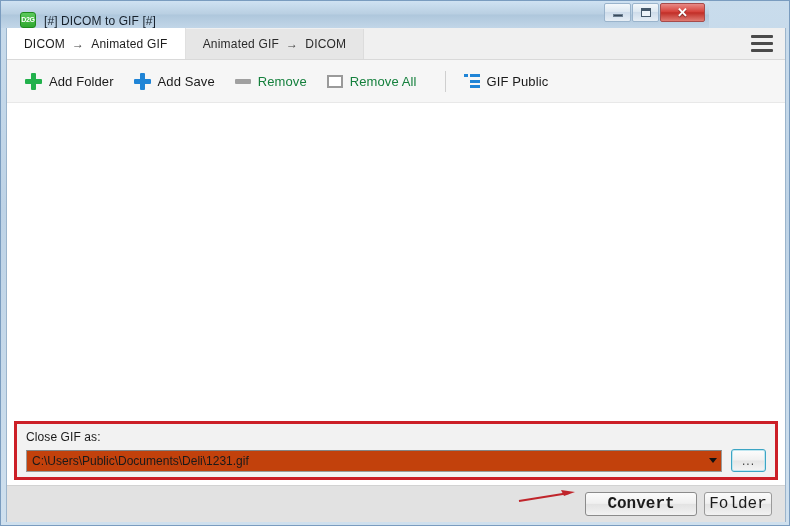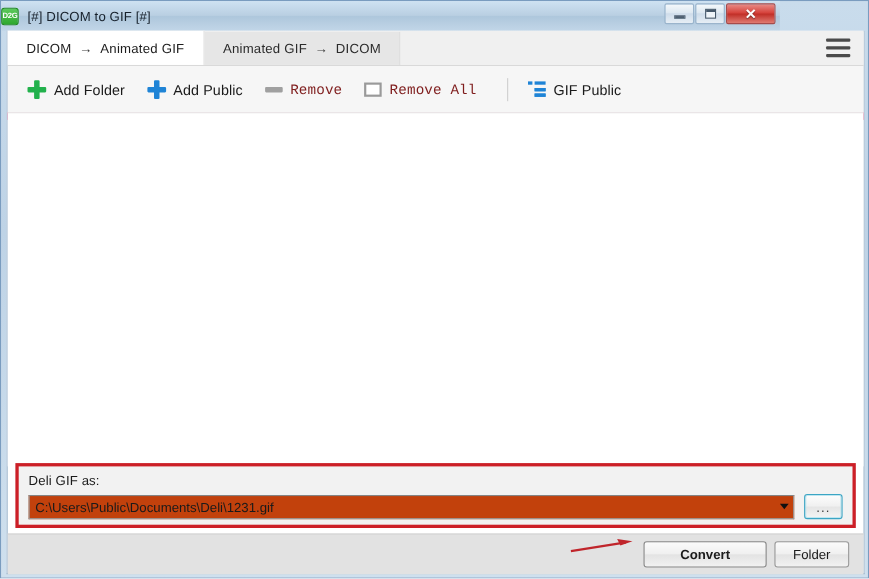--- a/index.html
+++ b/index.html
@@ -25,22 +25,22 @@
 
   
   .titlebar {
     position: absolute;
     left: 0; top: 0;
     width: 708px;
     height: 27px;
     box-sizing: border-box;
     background: linear-gradient(180deg, #cfe2f2 0%, #b9cfe2 48%, #aec7dc 52%, #c2d6e8 100%);
     display: flex;
-    align-items: center;
-    padding-left: 0;
+    align-items: flex-end;
+    padding-left: 19px;
   }
   .app-icon {
     width: 16px; height: 16px;
     border-radius: 3px;
     background: linear-gradient(180deg, #5cc95c 0%, #2fa82f 100%);
     border: 1px solid #1f8a1f;
     box-sizing: border-box;
     color: #ffffff;
     font-size: 7px;
     font-weight: bold;
@@ -185,21 +185,21 @@
   .tb-item {
     display: flex;
     align-items: center;
     height: 30px;
     padding: 0 9px 0 0;
     margin-right: 11px;
     font-size: 13px;
     color: #1a1a1a;
     white-space: nowrap;
   }
-  .tb-item.disabled { color: #7f1d1d; font-family: Liberation Mono, monospace; }
+  .tb-item.disabled { color: #15803d; }
   .tb-label { margin-left: 7px; letter-spacing: 0.1px; }
 
   .ico-plus {
     position: relative;
     width: 17px; height: 17px;
     flex: 0 0 auto;
   }
   .ico-plus::before, .ico-plus::after {
     content: "";
     position: absolute;
@@ -345,26 +345,26 @@
     background: #e2e2e2;
     border-top: 1px solid #d2d2d2;
   }
   .btn {
     position: absolute;
     height: 24px;
     box-sizing: border-box;
     border: 1px solid #9a9a9a;
     border-radius: 3px;
     background: linear-gradient(180deg, #fbfbfb 0%, #f0f0f0 47%, #e3e3e3 52%, #f2f2f2 100%);
-    font-size: 12px;
+    font-size: 16px;
     color: #1c1c1c;
     display: flex;
     align-items: center;
     justify-content: center;
-    font-family: Liberation Sans, sans-serif;
+    font-family: Liberation Mono, monospace;
   }
   .btn.convert {
     left: 578px;
     top: 6px;
     width: 112px;
     font-weight: bold;
     border-color: #8b8b8b;
   }
   .btn.close-btn {
     left: 697px;
@@ -427,21 +427,21 @@
 
     <div class="toolbar">
 
       <div class="tb-item">
         <span class="ico-plus green"></span>
         <span class="tb-label">Add Folder</span>
       </div>
 
       <div class="tb-item">
         <span class="ico-plus blue"></span>
-        <span class="tb-label">Add Public</span>
+        <span class="tb-label">Add Save</span>
       </div>
 
       <div class="tb-item disabled">
         <span class="ico-dash"></span>
         <span class="tb-label">Remove</span>
       </div>
 
       <div class="tb-item disabled">
         <span class="ico-square"></span>
         <span class="tb-label">Remove All</span>
@@ -458,21 +458,21 @@
           <i class="r3"></i>
           <i class="r3"></i>
         </span>
         <span class="tb-label">GIF Public</span>
       </div>
     </div>
 
     <div class="filelist"></div>
 
     <div class="save-panel">
-      <div class="save-label">Deli GIF as:</div>
+      <div class="save-label">Close GIF as:</div>
       <div class="save-row">
         <div class="combo">
           <span class="combo-value">C:\Users\Public\Documents\Deli\1231.gif</span>
           <span class="combo-arrow"></span>
         </div>
         <div class="browse-btn">...</div>
       </div>
     </div>
 
     <div class="footer">

